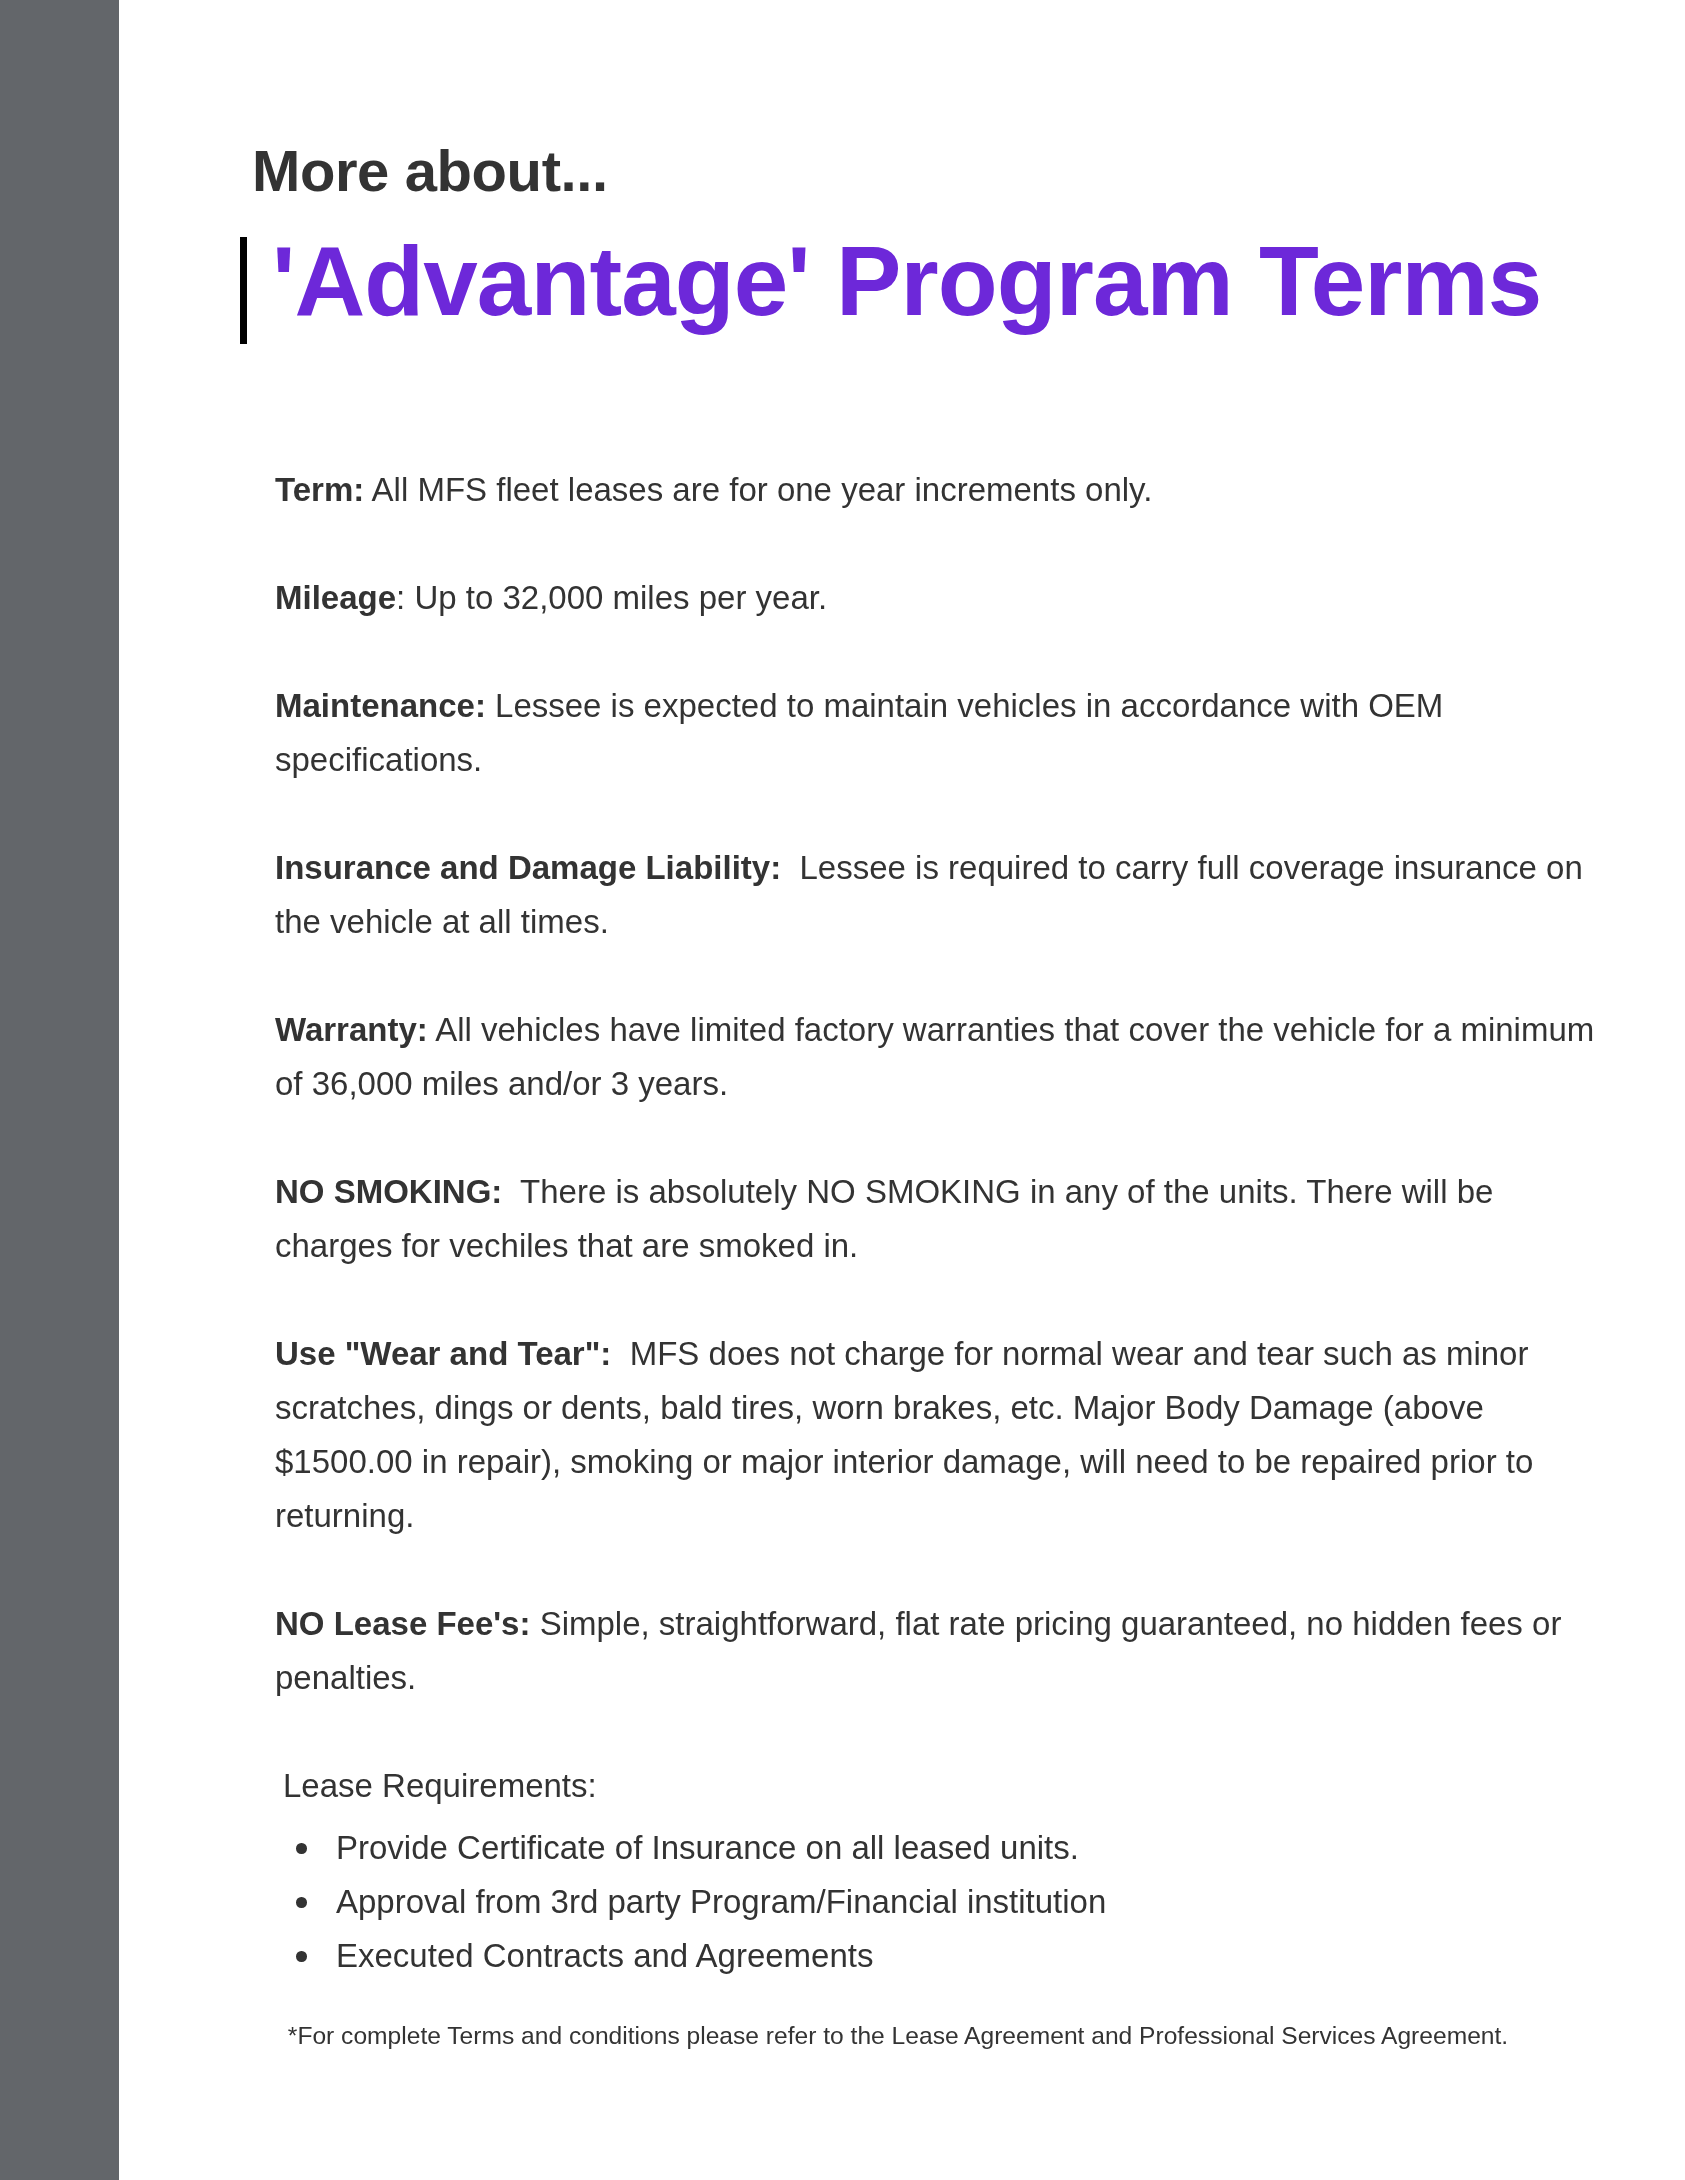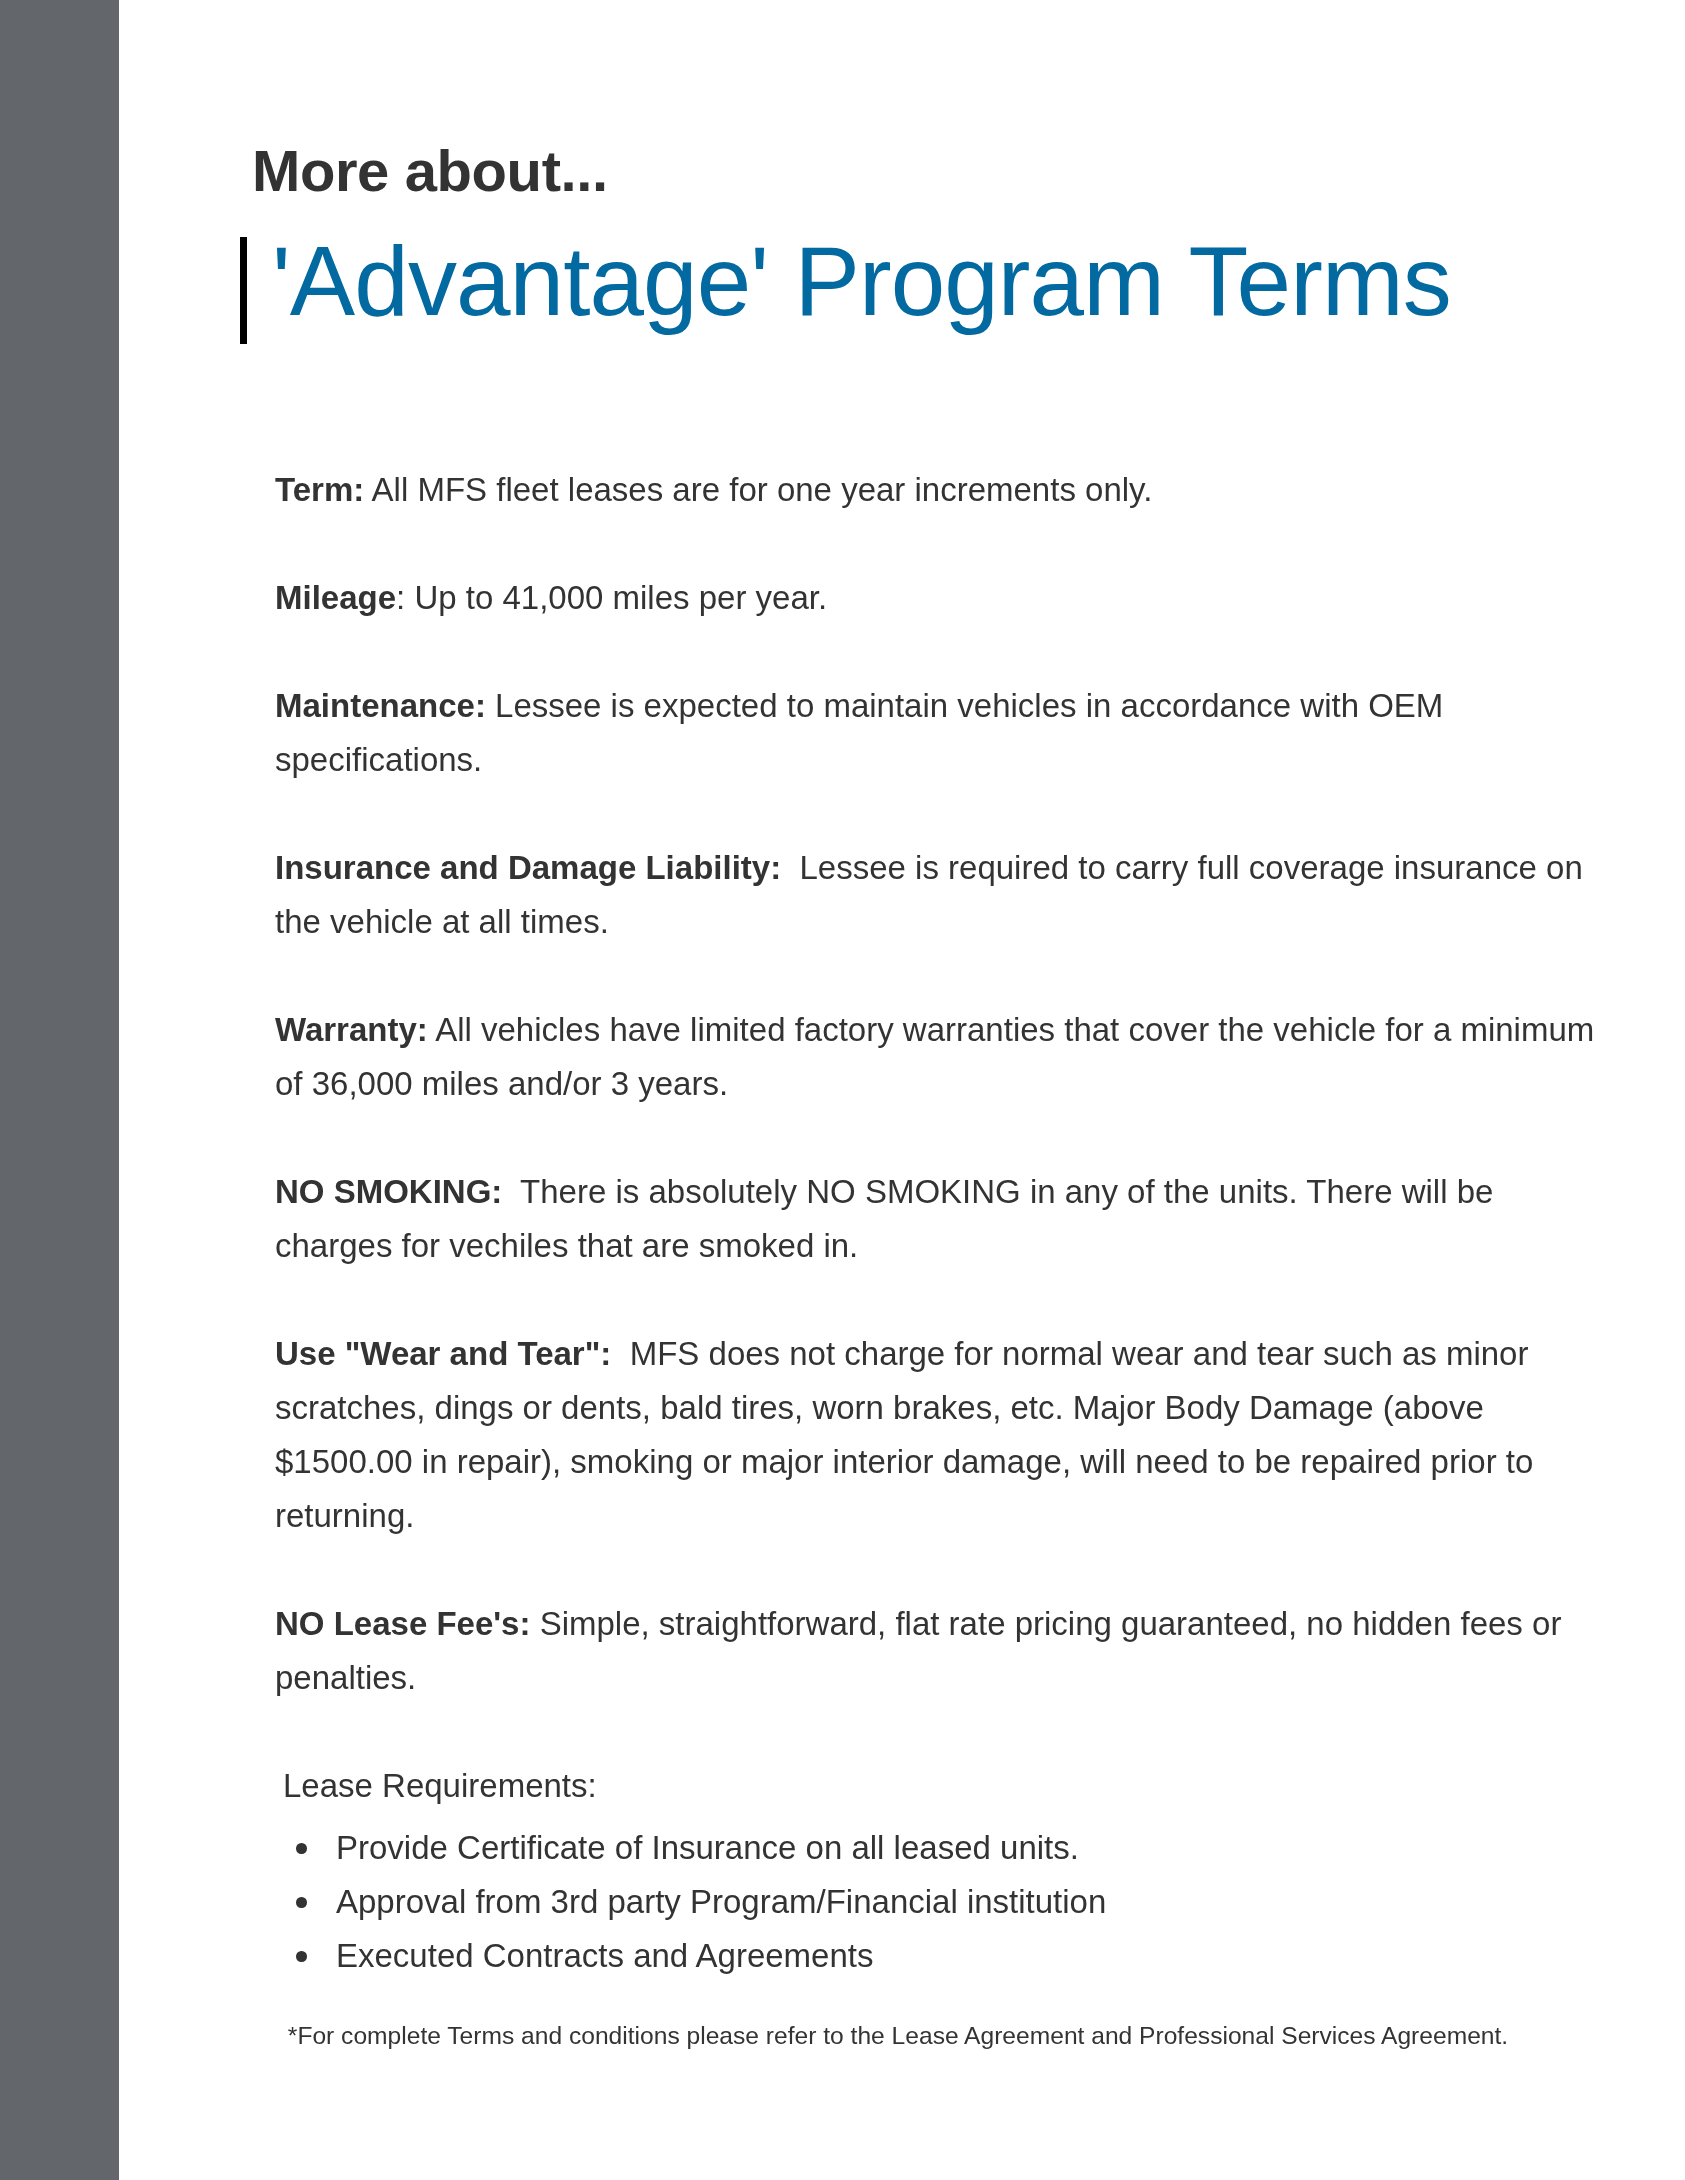--- a/index.html
+++ b/index.html
@@ -17,21 +17,21 @@
     position: absolute; left: 252px; top: 140px;
     font-size: 58px; font-weight: 700; color: #333333; line-height: 61px;
     letter-spacing: -0.4px;
   }
   .accent-bar {
     position: absolute; left: 240px; top: 237px; width: 7px; height: 107px;
     background: #000000;
   }
   .title {
     position: absolute; left: 272px; top: 230px; width: 1317px;
-    font-size: 98px; font-weight: 400; color: #0369a1; line-height: 102px;
+    font-size: 98px; font-weight: 700; color: #6d28d9; line-height: 102px;
     margin: 0; letter-spacing: -0.9px;
   }
   .content {
     position: absolute; left: 275px; top: 463px; width: 1325px;
     font-size: 33px; line-height: 54px; color: #333333;
   }
   .content p { margin: 0 0 54px 0; }
   .content b { font-weight: 700; }
   .req-heading { margin: 8px; font-weight: 400; }
   ul.reqs { margin: 0; padding: 0 0 0 61px; list-style: none; }
@@ -49,21 +49,21 @@
 <body>
 
 <div class="sidebar"></div>
 
 <div class="kicker">More about...</div>
 <div class="accent-bar"></div>
 <h1 class="title">'Advantage' Program Terms</h1>
 
 <div class="content">
   <p><b>Term:</b><span> All MFS fleet leases are for one year increments only.</span></p>
-  <p><b>Mileage</b><span>: Up to 41,000 miles per year.</span></p>
+  <p><b>Mileage</b><span>: Up to 32,000 miles per year.</span></p>
   <p><b>Maintenance:</b><span> Lessee is expected to maintain vehicles in accordance with OEM specifications.</span></p>
   <p><b>Insurance and Damage Liability:</b><span style="white-space:pre-wrap">  Lessee is required to carry full coverage insurance on the vehicle at all times.</span></p>
   <p><b>Warranty:</b><span> All vehicles have limited factory warranties that cover the vehicle for a minimum of 36,000 miles and/or 3 years.</span></p>
   <p><b>NO SMOKING:</b><span style="white-space:pre-wrap">  There is absolutely NO SMOKING in any of the units. There will be charges for vechiles that are smoked in.</span></p>
   <p><b>Use "Wear and Tear":</b><span style="white-space:pre-wrap">  MFS does not charge for normal wear and tear such as minor scratches, dings or dents, bald tires, worn brakes, etc. Major Body Damage (above $1500.00 in repair), smoking or major interior damage, will need to be repaired prior to returning.</span></p>
   <p><b>NO Lease Fee's:</b><span> Simple, straightforward, flat rate pricing guaranteed, no hidden fees or penalties.</span></p>
 
   <div class="req-heading">Lease Requirements:</div>
   <ul class="reqs">
     <li><span class="bullet"></span><span>Provide Certificate of Insurance on all leased units.</span></li>

